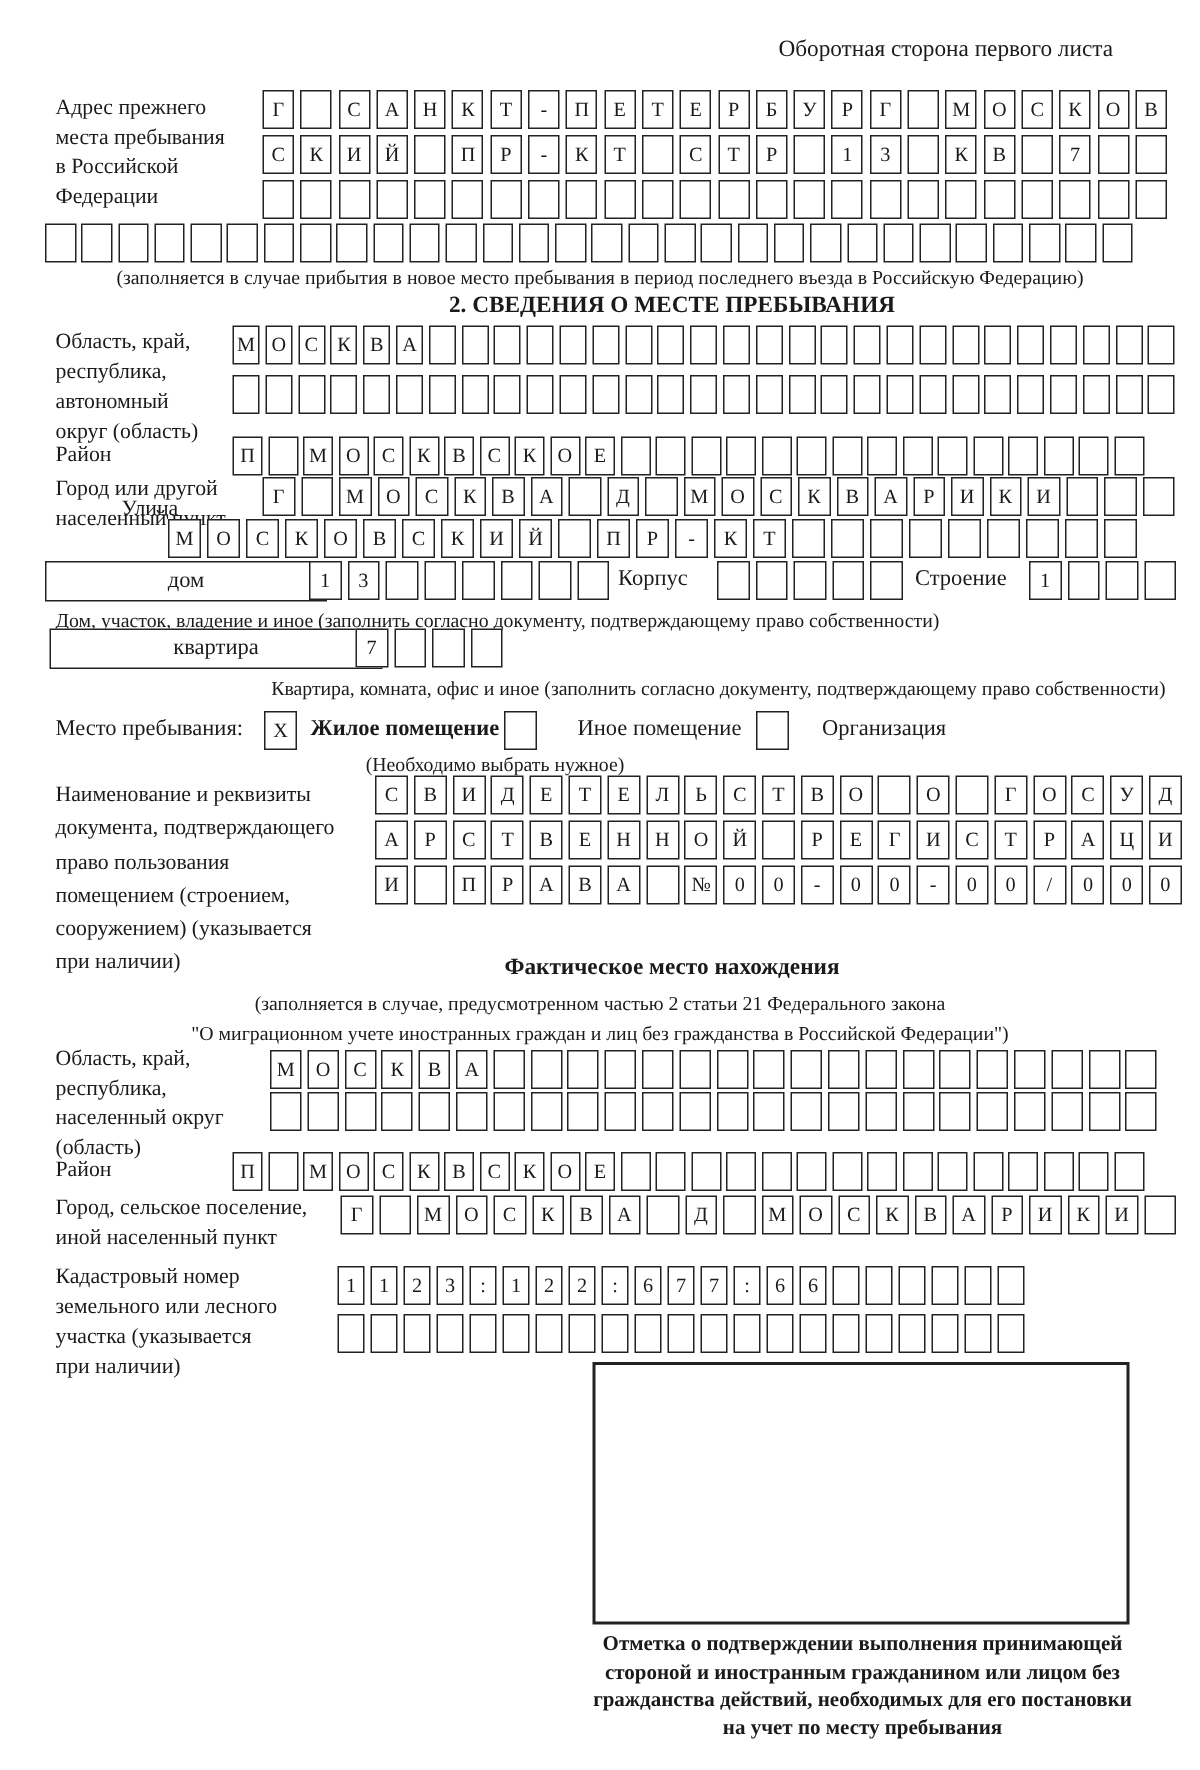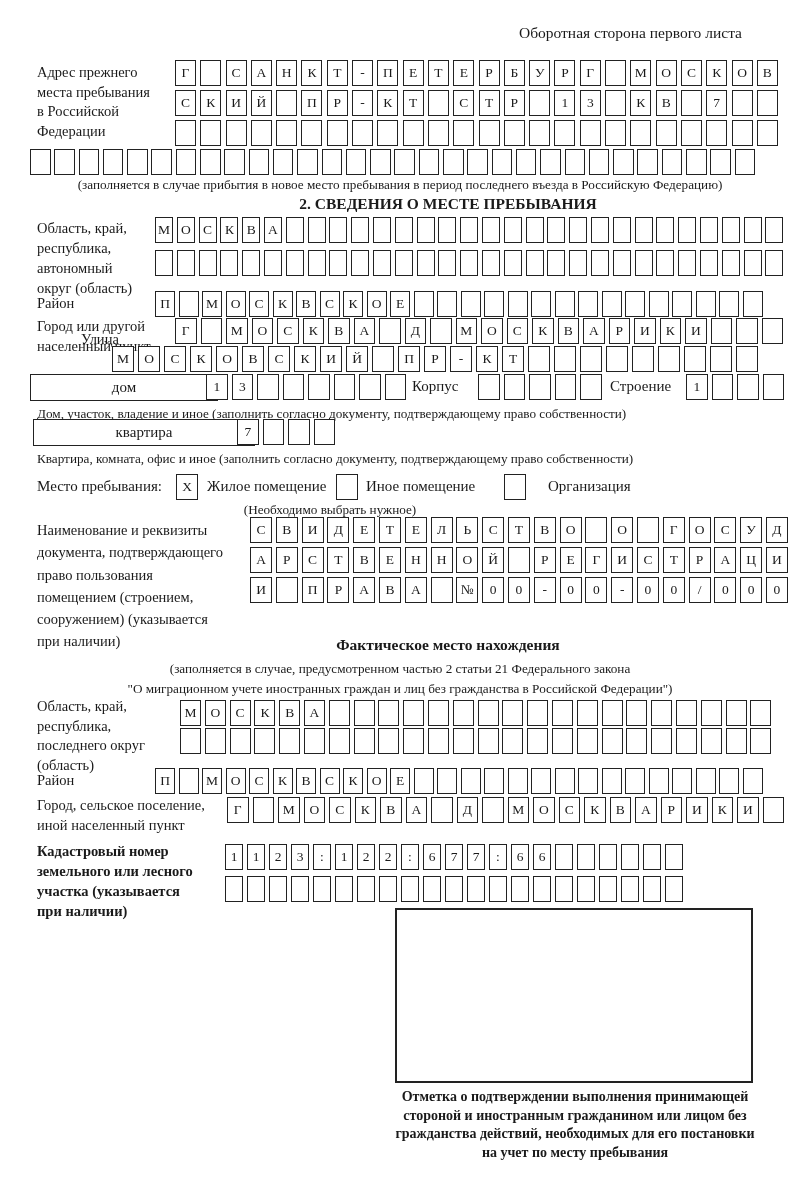--- a/index.html
+++ b/index.html
@@ -336,27 +336,27 @@
     </div>
   <div class="abs note" style="top:406px;text-align:left;left:37px;width:740px;">Дом, участок, владение и иное (заполнить согласно документу, подтверждающему право собственности)</div>
 
   <div class="abs widebox" style="left:33px;top:419px;width:222px;">квартира</div>
   <div class="abs cellrow" style="left:237px;top:419px;--w:21.5px;gap:4px">
       <span class="cell">7</span>
       <span class="cell"></span>
       <span class="cell"></span>
       <span class="cell"></span>
     </div>
-  <div class="abs note" style="top:451px;text-align:left;left:37px;width:740px;">Квартира, комната, офис и иное (заполнить согласно документу, подтверждающему право собственности)</div>
+  <div class="abs note" style="top:451px;text-align:right;left:37px;width:740px;">Квартира, комната, офис и иное (заполнить согласно документу, подтверждающему право собственности)</div>
 
   <div class="abs inline-lbl" style="left:37px;top:478px;">Место пребывания:</div>
   <span class="abs cell checkbox" style="left:176px;top:474px;">X</span>
-  <div class="abs inline-lbl" style="left:207px;top:478px;">Жилое помещение</div>
+  <div class="abs inline-lbl" style="left:207px;top:478px;font-weight:bold;">Жилое помещение</div>
   <span class="abs cell checkbox" style="left:336px;top:474px;"> </span>
-  <div class="abs inline-lbl" style="left:366px;top:478px;">Иное помещение</div>
+  <div class="abs inline-lbl" style="left:385px;top:478px;">Иное помещение</div>
   <span class="abs cell checkbox" style="left:504px;top:474px;"> </span>
   <div class="abs inline-lbl" style="left:548px;top:478px;">Организация</div>
   <div class="abs note" style="left:130px;top:502px;width:400px;">(Необходимо выбрать нужное)</div>
 
   <div class="abs lbl" style="left:37px;top:519px;width:210px;line-height:22.3px;">
       <div>Наименование и реквизиты</div>
       <div>документа, подтверждающего</div>
       <div>право пользования</div>
       <div>помещением (строением,</div>
       <div>сооружением) (указывается</div>
@@ -432,21 +432,21 @@
       <span class="cell">0</span>
     </div>
 
   <div class="abs heading" style="top:636px;">Фактическое место нахождения</div>
   <div class="abs note" style="top:661px;">(заполняется в случае, предусмотренном частью 2 статьи 21 Федерального закона</div>
   <div class="abs note" style="top:681px;">"О миграционном учете иностранных граждан и лиц без гражданства в Российской Федерации")</div>
 
   <div class="abs lbl" style="left:37px;top:697px;width:145px;">
       <div>Область, край,</div>
       <div>республика,</div>
-      <div>последнего округ</div>
+      <div>населенный округ</div>
       <div>(область)</div>
     </div>
   <div class="abs cellrow" style="left:180px;top:700px;--w:21px;gap:3.8px">
       <span class="cell">М</span>
       <span class="cell">О</span>
       <span class="cell">С</span>
       <span class="cell">К</span>
       <span class="cell">В</span>
       <span class="cell">А</span>
       <span class="cell"></span>
@@ -547,21 +547,21 @@
       <span class="cell">К</span>
       <span class="cell">В</span>
       <span class="cell">А</span>
       <span class="cell">Р</span>
       <span class="cell">И</span>
       <span class="cell">К</span>
       <span class="cell">И</span>
       <span class="cell"></span>
     </div>
 
-  <div class="abs lbl cl" style="left:37px;top:841px;width:180px;font-weight:bold;">
+  <div class="abs lbl cl" style="left:37px;top:841px;width:180px;">
       <div>Кадастровый номер</div>
       <div>земельного или лесного</div>
       <div>участка (указывается</div>
       <div>при наличии)</div>
     </div>
   <div class="abs cellrow" style="left:225px;top:844px;--w:18px;gap:4px">
       <span class="cell">1</span>
       <span class="cell">1</span>
       <span class="cell">2</span>
       <span class="cell">3</span>

